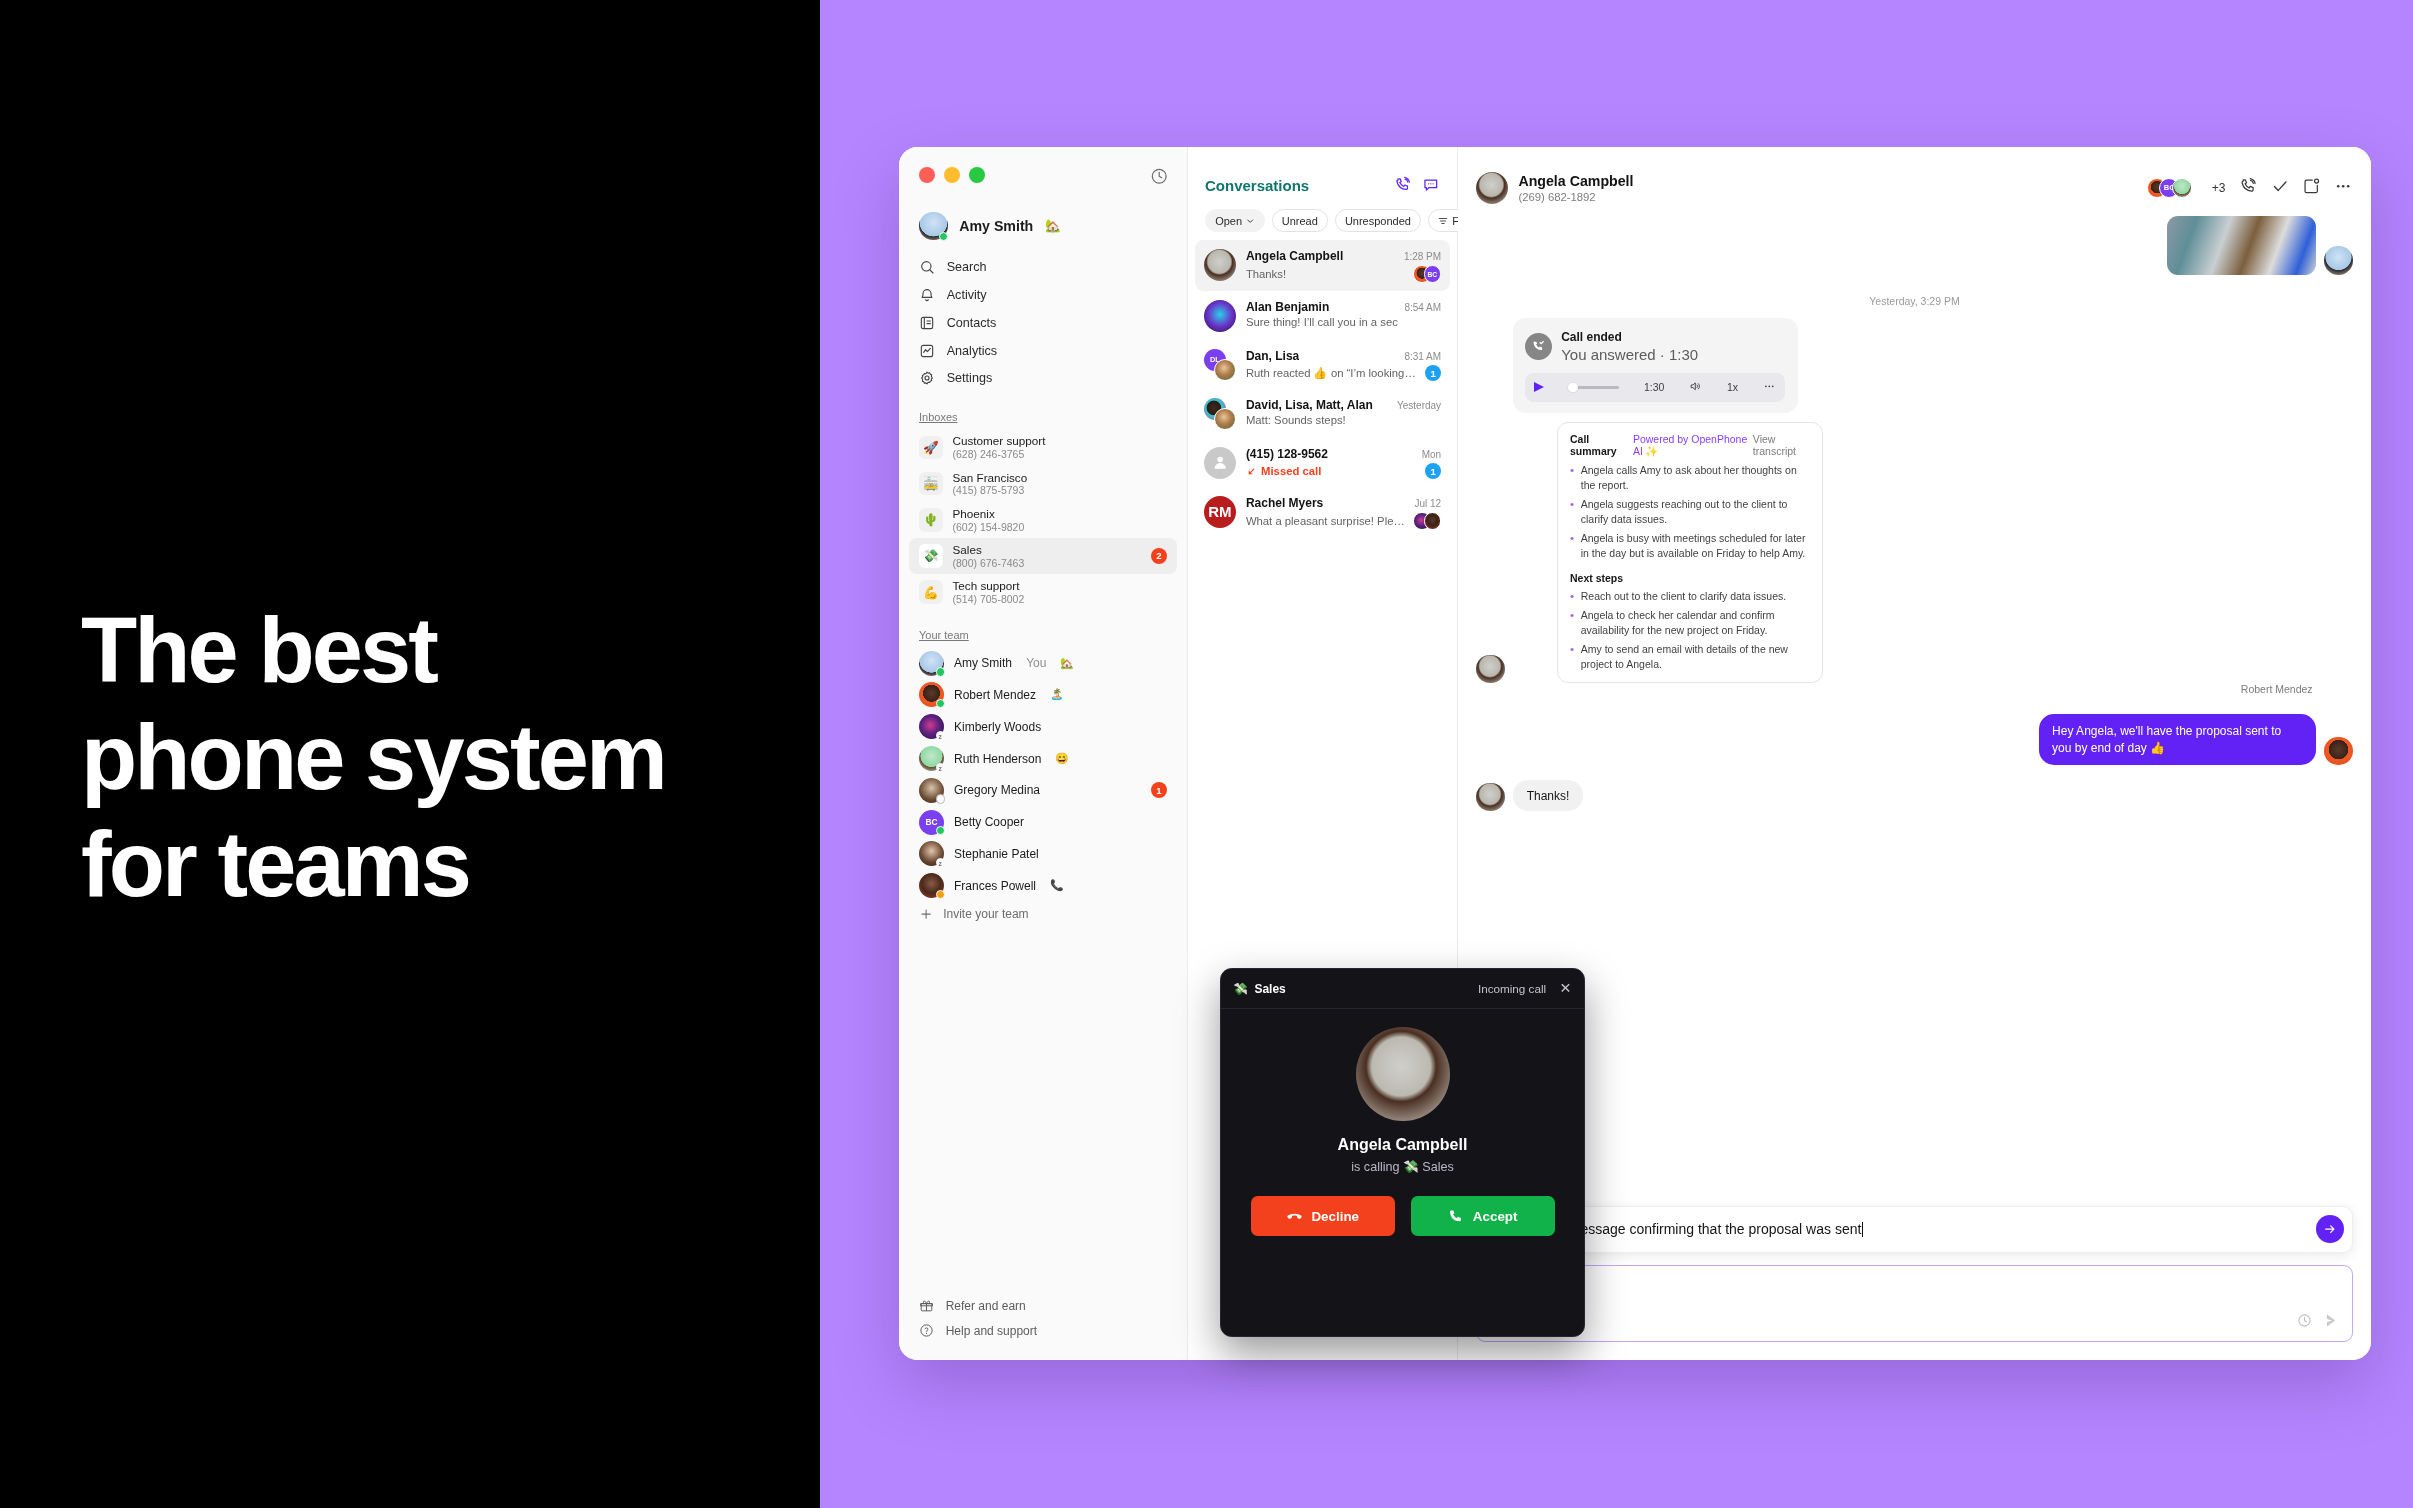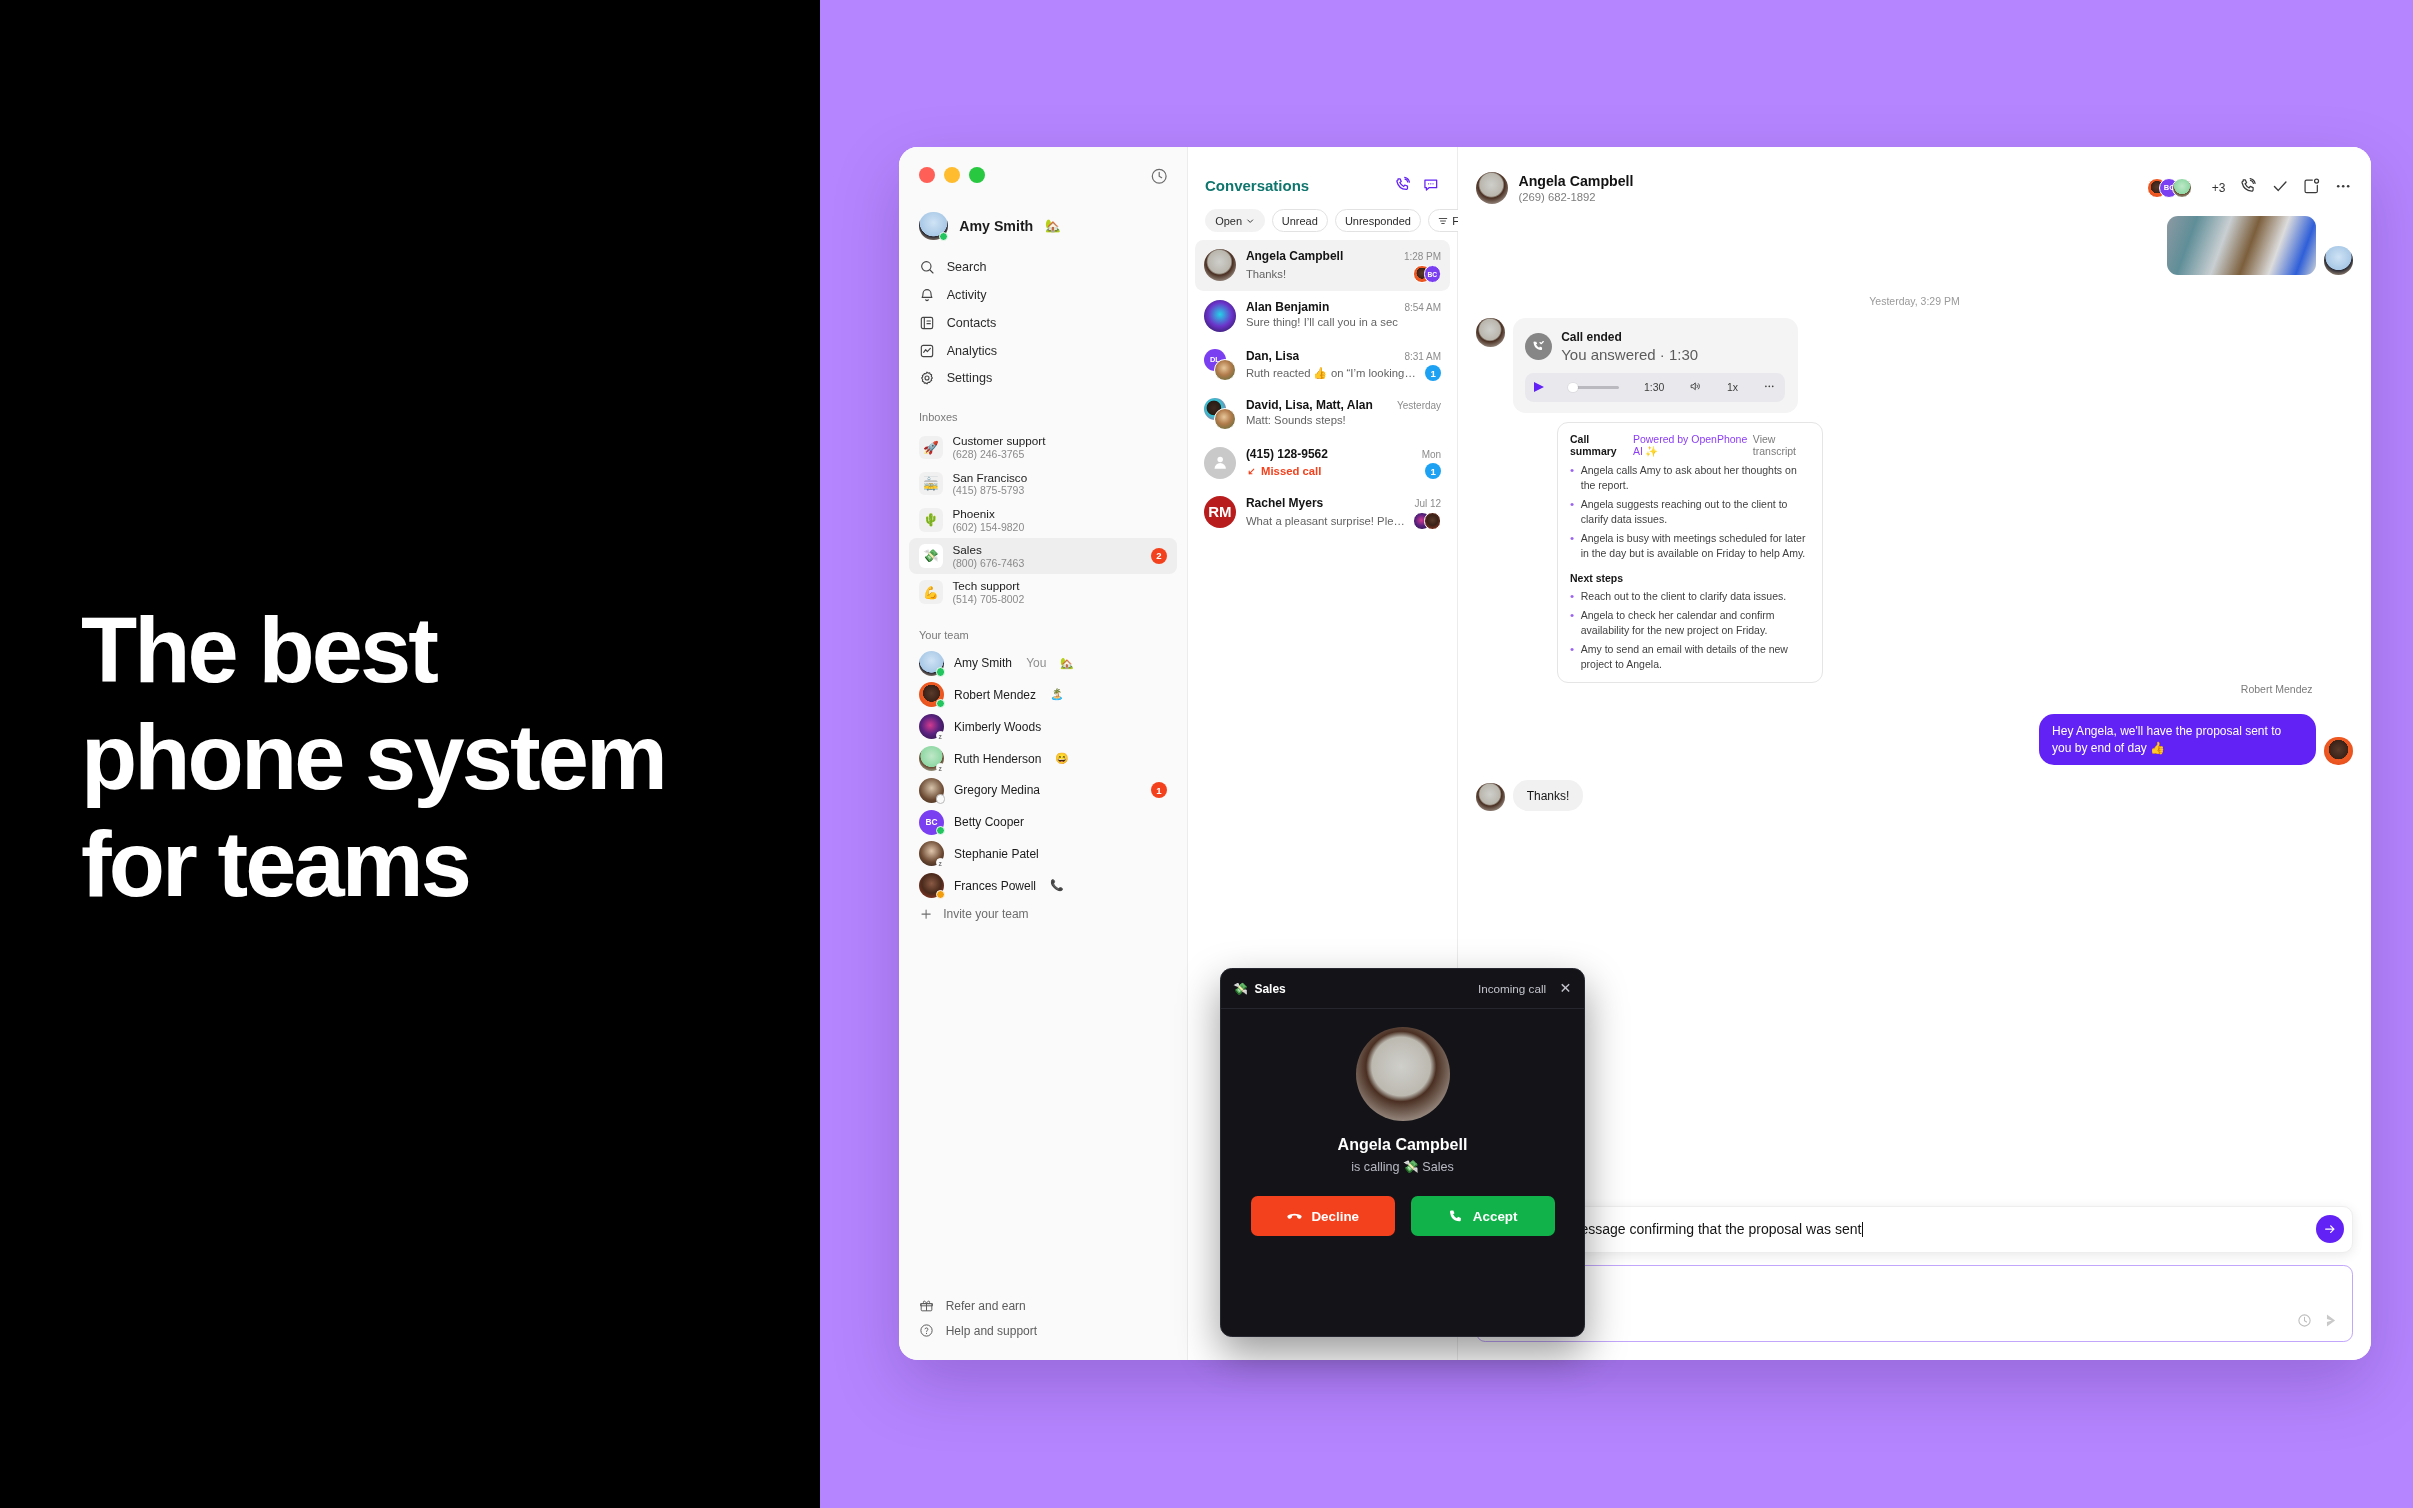--- a/index.html
+++ b/index.html
@@ -59,21 +59,21 @@
   .presence.dnd { background: #fafafa; color:#777; border-color:#fafafa;
       font-size:6.7px; line-height:9.2px; text-align:center; font-weight:700; }
   .profile-name { font-size: 14.2px; font-weight: 600; color: #1b1b1b; }
   .navlist { padding: 5px 10px 0 10px; }
   .navrow {
     display: flex; align-items: center; gap: 11.7px;
     padding: 5.9px 10px; border-radius: 6.7px; cursor: pointer;
     font-size: 12.6px; color: #2b2b2b;
   }
   .navrow svg { flex: 0 0 auto; }
-  .sechead { font-size: 11px; color: #7a7a7a; padding: 18.4px 0 6.7px 20px; font-weight:400;}
+  .sechead { font-size: 11px; color: #7a7a7a; padding: 18.4px 0 6.7px 20px; font-weight:400;text-decoration:underline;}
   .inbox-row {
     display:flex; align-items:center; gap:10px; margin: 0 10px;
     padding: 5px 10px; border-radius: 7.5px; cursor:pointer; position: relative;
   }
   .inbox-row.active { background: #eeeeee; }
   .inbox-emoji {
     width: 23.5px; height: 23.5px; border-radius: 5.9px; background: #f0f0f0;
     display:flex; align-items:center; justify-content:center; font-size: 12.6px;
     flex: 0 0 auto;
   }
@@ -141,21 +141,21 @@
   .th-icons { margin-left:auto; display:flex; align-items:center; gap: 13.4px; }
   .plus3 { font-size: 12px; color:#333; margin-left: 6.7px; }
   .msgs { flex:1; padding: 11.7px 18.4px 0 18.4px; overflow:hidden; position:relative; }
   .img-row { display:flex; justify-content:flex-end; align-items:flex-end; gap: 8.4px; }
   .photo {
     width: 149px; height: 59px; border-radius: 11px; flex:0 0 auto;
     background: linear-gradient(110deg,#8d9aa3 0%,#5f8e98 18%,#c9cfd2 38%,#7c5f3c 55%,#dcdcdc 72%,#2f5fd8 88%,#cfd4d6 100%);
     background-size: cover;
   }
   .daystamp { text-align:center; font-size: 10.5px; color:#9a9a9a; margin: 20px 0 11.7px; }
-  .callcard-row { display:flex; gap: 8.4px; }
+  .callcard-row { display:flex; align-items:flex-end; gap: 8.4px; }
   .callcard {
     background: #f4f4f5; border-radius: 12.6px; padding: 11.7px 13.4px 11.7px 11.7px;
     width: 285px;
   }
   .cc-top { display:flex; align-items:center; gap: 9.2px; }
   .cc-circle { width: 27px; height:27px; border-radius:50%; background:#868686; display:flex; align-items:center; justify-content:center; flex:0 0 auto;}
   .cc-t1 { font-size: 12px; font-weight:700; color:#171717; line-height:1.2;}
   .cc-t2 { font-size: 15px; color:#5c5c5c; margin-top:1.7px;}
   .player { margin-top: 10px; background:#e9e9ed; border-radius: 8.4px; height: 28.5px;
     display:flex; align-items:center; gap: 25px; padding: 0 9.2px; }

